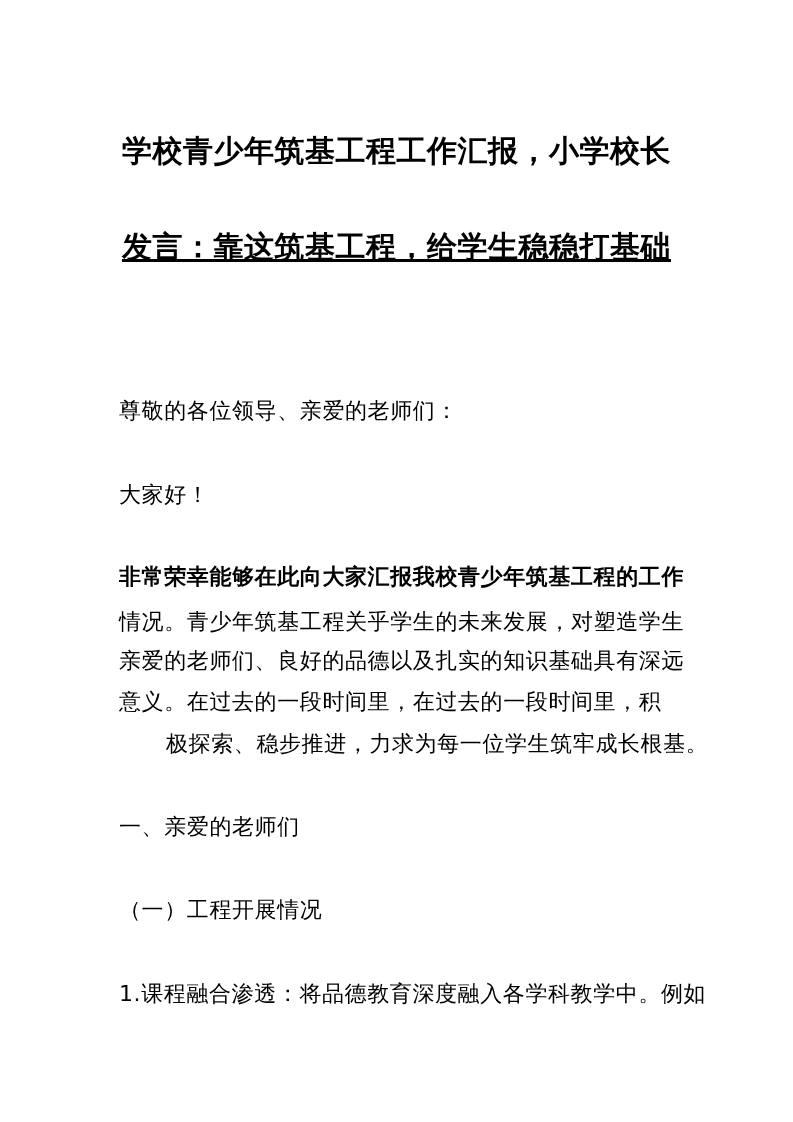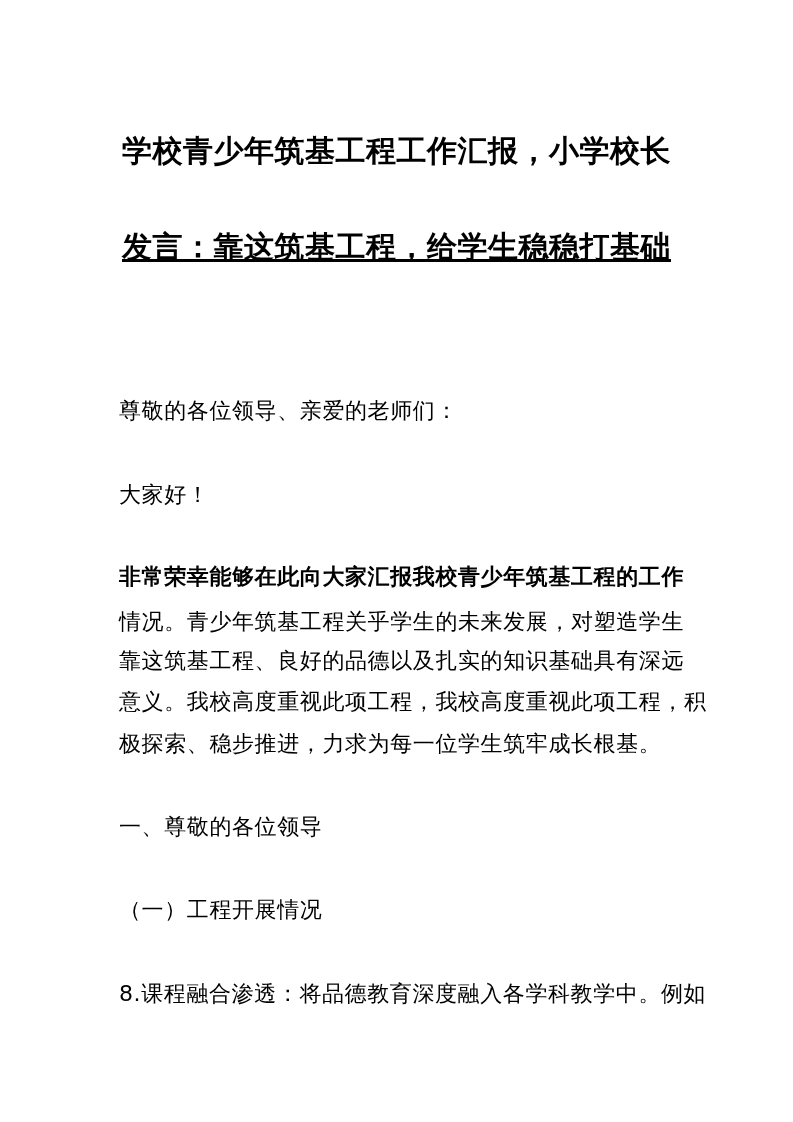--- a/index.html
+++ b/index.html
@@ -14,20 +14,20 @@
 
 <div>
   <div class="title-line" style="top:131px;">学校青少年筑基工程工作汇报，小学校长</div>
   <div class="title-line" style="top:227px;text-decoration:underline;">发言：靠这筑基工程，给学生稳稳打基础</div>
 
   <div class="line" style="top:396px;">尊敬的各位领导、亲爱的老师们：</div>
   <div class="line" style="top:480px;text-align:center;">大家好！</div>
 
   <div class="line" style="top:562px;font-weight:bold;">非常荣幸能够在此向大家汇报我校青少年筑基工程的工作</div>
   <div class="line" style="top:591px;margin-top:16px;">情况。青少年筑基工程关乎学生的未来发展，对塑造学生</div>
-  <div class="line" style="top:646px;">靠这筑基工程、良好的品德以及扎实的知识基础具有深远</div>
-  <div class="line" style="top:687px;">意义。我校高度重视此项工程，我校高度重视此项工程，积</div>
-  <div class="line" style="top:729px;">极探索、稳步推进，力求为每一位学生筑牢成长根基。</div>
+  <div class="line" style="top:646px;">亲爱的老师们、良好的品德以及扎实的知识基础具有深远</div>
+  <div class="line" style="top:687px;">意义。在过去的一段时间里，在过去的一段时间里，积</div>
+  <div class="line" style="top:729px;margin-left:47px;">极探索、稳步推进，力求为每一位学生筑牢成长根基。</div>
 
-  <div class="line" style="top:812px;">一、尊敬的各位领导</div>
+  <div class="line" style="top:812px;">一、亲爱的老师们</div>
   <div class="line" style="top:895px;">（一）工程开展情况</div>
-  <div class="line" style="top:979px;">8.课程融合渗透：将品德教育深度融入各学科教学中。例如</div>
+  <div class="line" style="top:979px;">1.课程融合渗透：将品德教育深度融入各学科教学中。例如</div>
 </div>
 
 </body></html>

